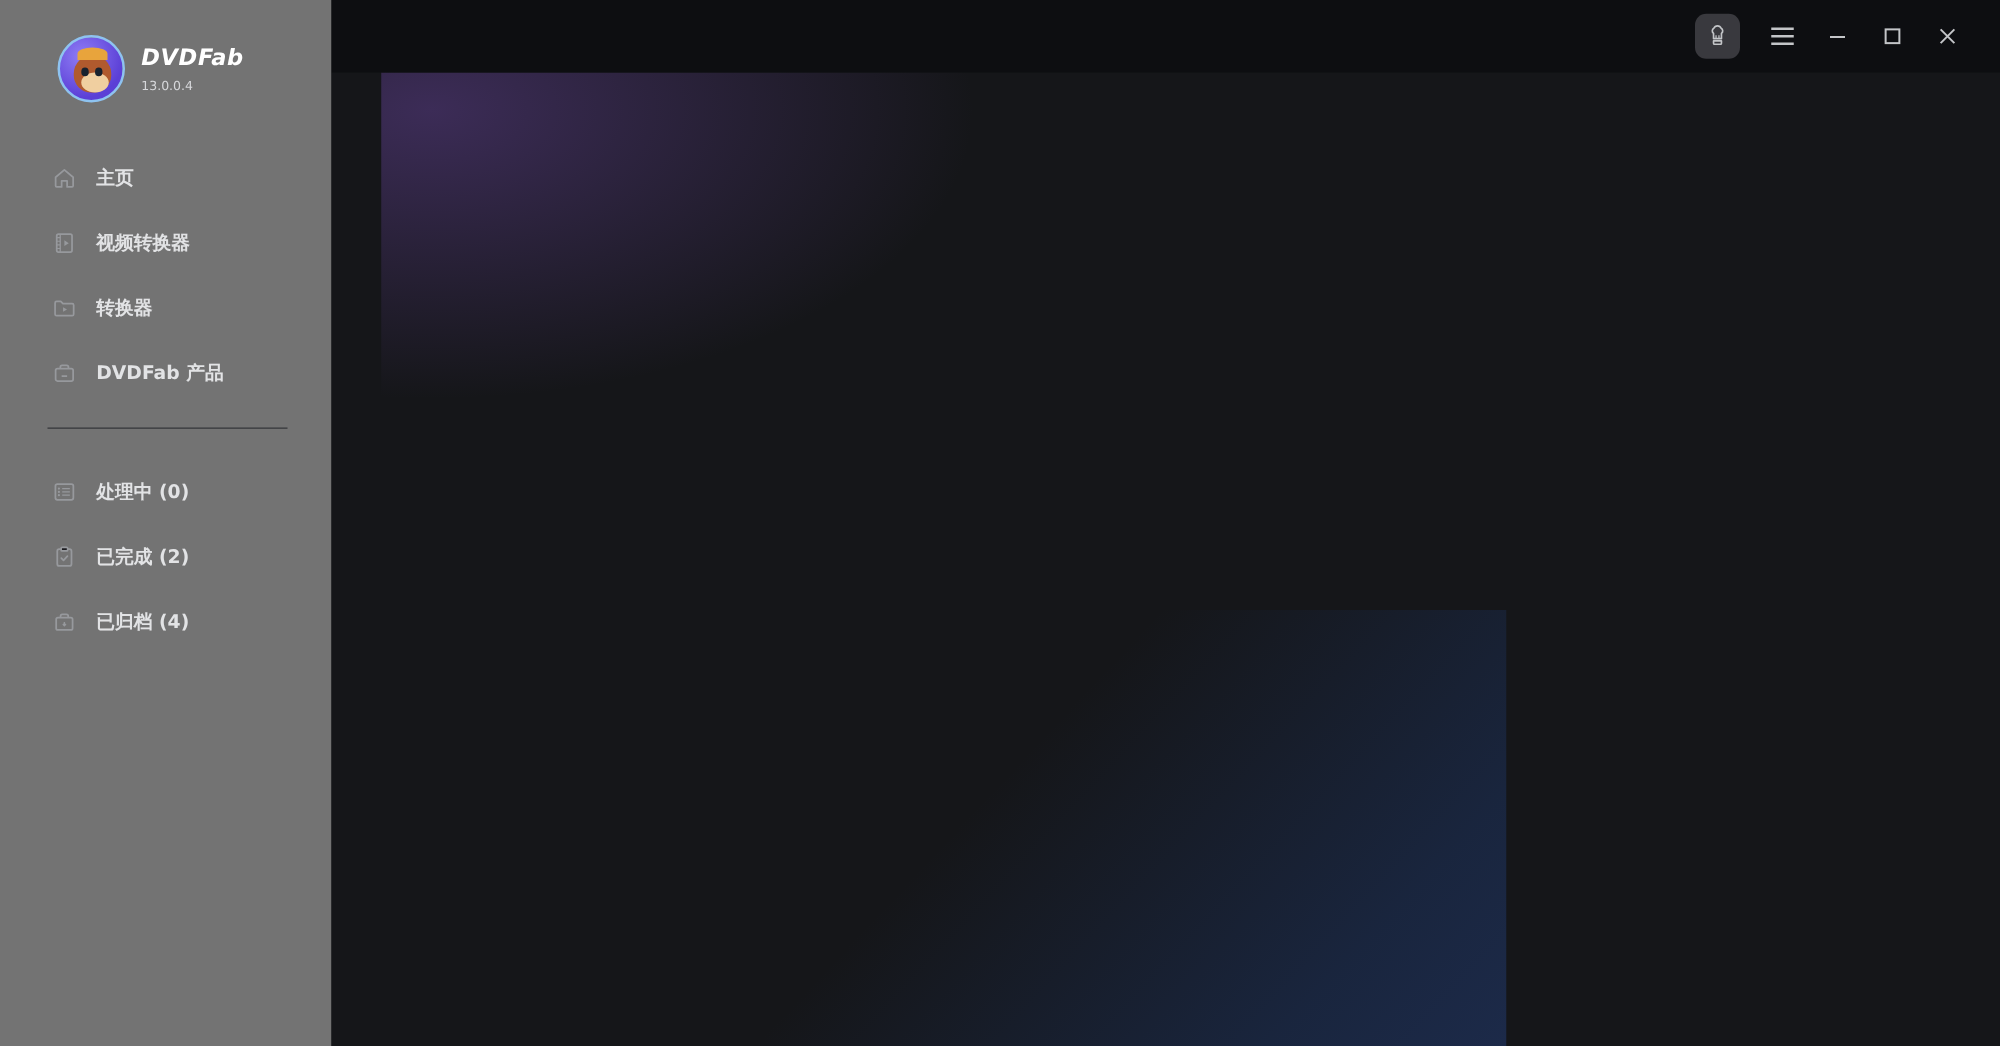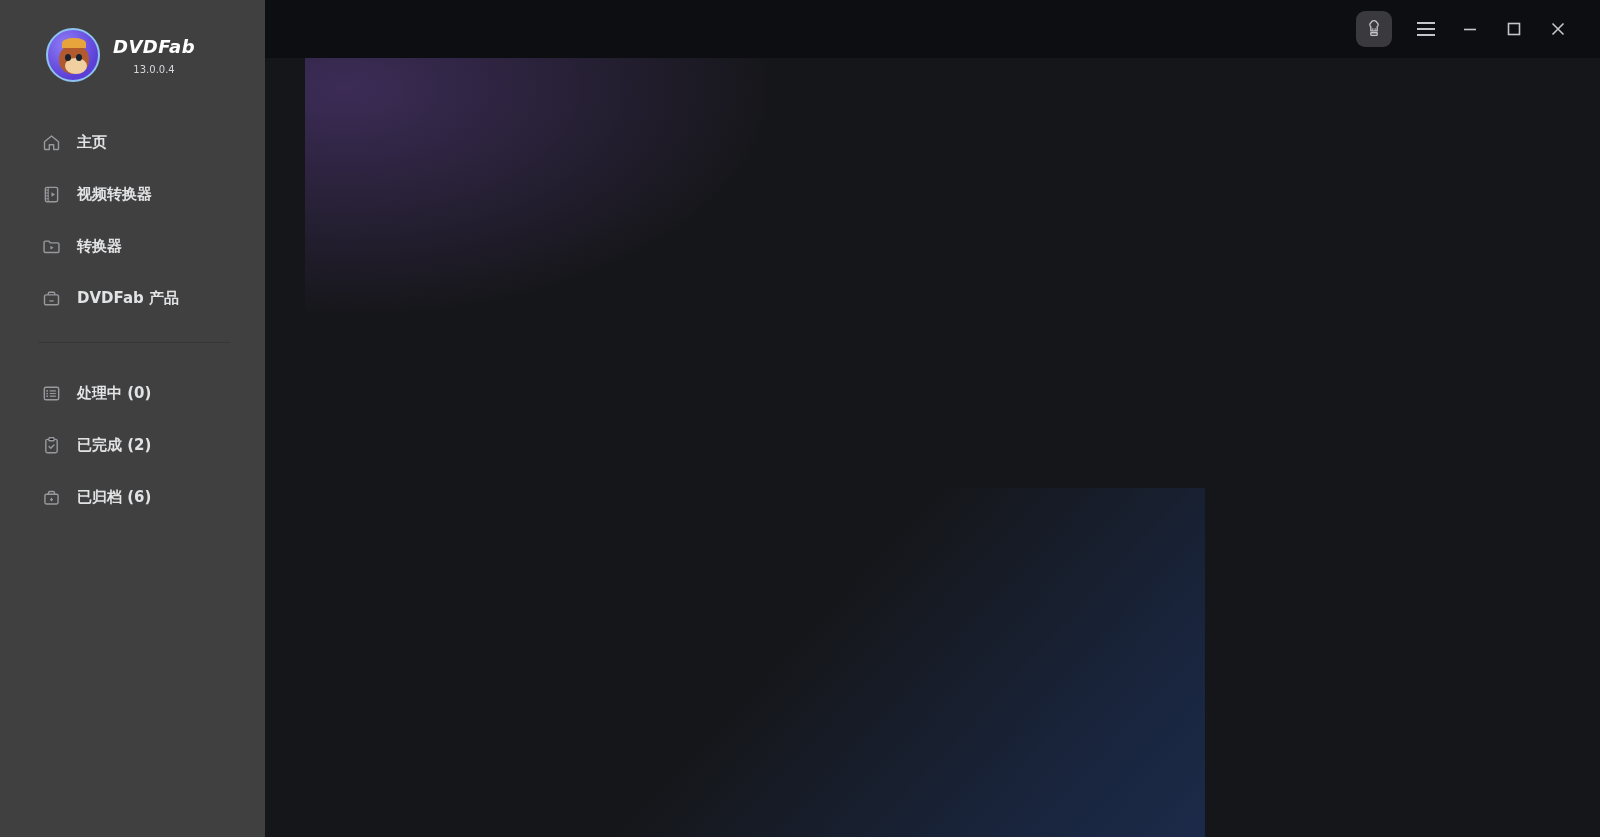--- a/index.html
+++ b/index.html
@@ -1,22 +1,22 @@
 <!DOCTYPE html>
 <html><head>
 <meta charset="utf-8">
 <style>
   * { margin:0; padding:0; box-sizing:border-box; }
   html,body { width:1600px; height:837px; overflow:hidden; background:#0d0e11;
               font-family:"DejaVu Sans","Liberation Sans",sans-serif; }
   .window { display:flex; width:1600px; height:837px; }
 
   
-  .sidebar { width:265px; height:100%; background:#404040; flex:none;
-             display:flex; flex-direction:column; position:relative; z-index:5;text-align:center; }
+  .sidebar { width:265px; height:100%; background:#737373; flex:none;
+             display:flex; flex-direction:column; position:relative; z-index:5; }
   .logo-row { display:flex; align-items:center; padding:28px 0 26px 46px; }
   .avatar { width:54px; height:54px; border-radius:50%; position:relative; flex:none;
             background:radial-gradient(circle at 35% 30%, #8f7df5, #5b3fd6 70%);
             border:2px solid #8ec3f0; overflow:hidden; }
   .avatar .face { position:absolute; left:11px; top:14px; width:30px; height:30px;
                   border-radius:50% 50% 46% 46%; background:#b05a2e; }
   .avatar .muzzle { position:absolute; left:17px; top:28px; width:22px; height:16px;
                     border-radius:50%; background:#f0cfa0; }
   .avatar .eye { position:absolute; width:6px; height:7px; border-radius:50%;
                  background:#18222e; top:24px; }
@@ -156,21 +156,21 @@
         <span class="lbl">已完成 (2)</span>
       </div>
       <div class="nav-item">
         <span class="ic">
           <svg width="21" height="21" viewBox="0 0 24 24" fill="none" stroke="currentColor" stroke-width="1.6" stroke-linejoin="round">
               <path d="M4.5 9.8c0-.9.7-1.6 1.6-1.6h11.8c.9 0 1.6.7 1.6 1.6v8c0 .9-.7 1.6-1.6 1.6H6.1c-.9 0-1.6-.7-1.6-1.6z"></path>
               <path d="M8.5 8V6.8c0-.9.7-1.6 1.6-1.6h3.8c.9 0 1.6.7 1.6 1.6V8"></path>
               <path d="M12 12.2v3.2M10.6 14l1.4 1.5L13.4 14" stroke-width="1.3"></path>
             </svg>
         </span>
-        <span class="lbl">已归档 (6)</span>
+        <span class="lbl">已归档 (4)</span>
       </div>
     </div>
   </div>
 
   <div class="main">
 
     <div class="titlebar">
       <div class="tb-btn chef">
         <svg width="20" height="20" viewBox="0 0 24 24" fill="none" stroke="currentColor" stroke-width="1.6" stroke-linejoin="round">
             <path d="M8.2 9.3a3 3 0 0 1 .3-5 3.8 3.8 0 0 1 7 0 3 3 0 0 1 .3 5v5H8.2z"></path>

